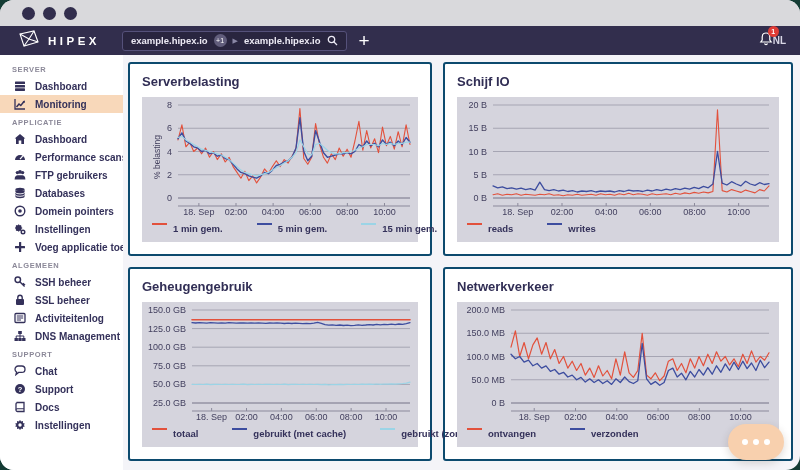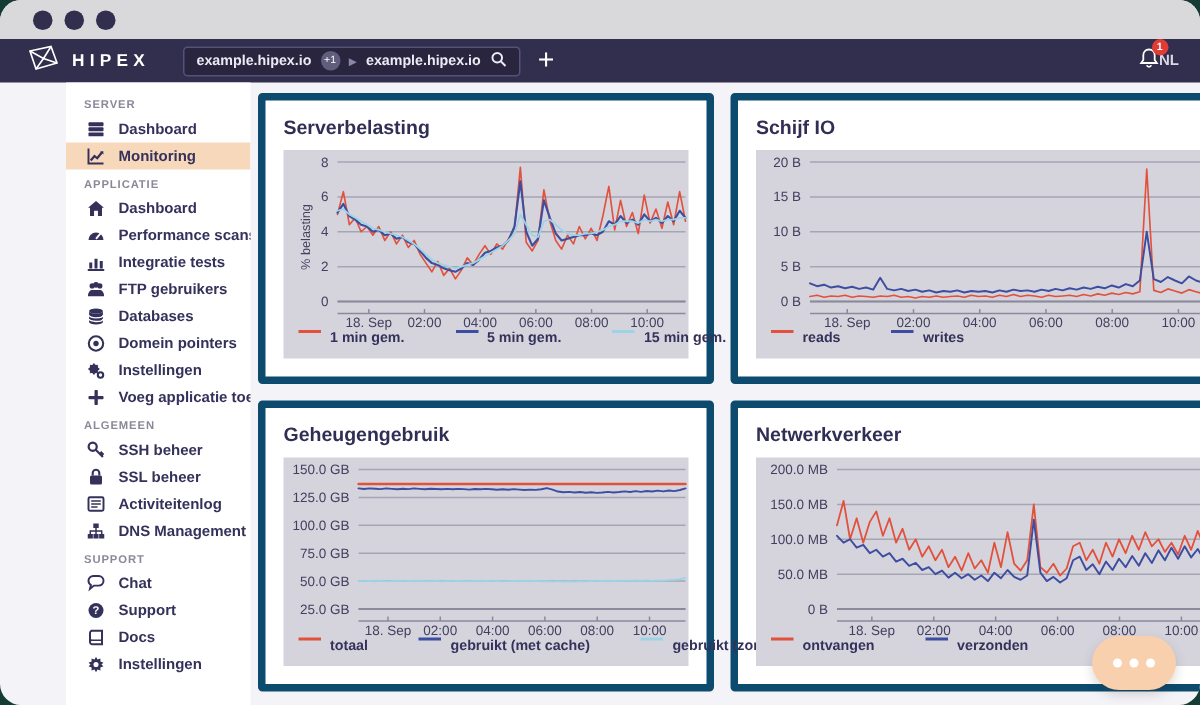--- a/index.html
+++ b/index.html
@@ -19,29 +19,29 @@
   .searchpill .site { color:#eceaf4; font-size:9.5px; font-weight:bold; }
   .pill-badge { width:13px; height:13px; border-radius:50%; background:#615d7c; color:#fff; font-size:7px; display:flex; align-items:center; justify-content:center; }
   .pill-arrow { color:#8a87a5; font-size:7px; }
   .plusbtn { color:#fff; font-size:19px; font-weight:300; margin-left:12px; line-height:1; cursor:pointer; }
   .topbar-right { margin-left:auto; display:flex; align-items:center; gap:0; }
   .bellwrap { position:relative; cursor:pointer; }
   .bellbadge { position:absolute; top:-5px; right:-6px; min-width:11px; height:11px; border-radius:6px; background:#e03c35; color:#fff; font-size:7px; font-weight:bold; display:flex; align-items:center; justify-content:center; }
   .locale { color:#d8d7e5; font-size:10px; font-weight:bold; cursor:pointer; }
 
   
-  .content { display:flex; height:415px;margin-left:44px; }
+  .content { display:flex; height:415px; }
   .sidebar { width:123px; background:#ffffff; padding-top:5px; flex-shrink:0; overflow:hidden; }
   .sec-label { font-size:7.5px; letter-spacing:0.6px; color:#8b8898; font-weight:bold; padding:5px 0 3px 12px; }
   .side-item { display:flex; align-items:center; gap:9px; padding:2.5px 0 2.5px 14px; height:18px; color:#34315a; font-size:10px; font-weight:600; cursor:pointer; white-space:nowrap; }
   .side-item.active { background:#f8d8ba; }
   .side-item svg { flex-shrink:0; }
 
   .main { flex:1; padding:7px 9px 0 5px; display:grid; grid-template-columns:304px 1fr; grid-template-rows:194px 194px; gap:11px; align-content:start; }
-  .card { background:#ffffff; border:5px solid #0c4a6e; border-radius:3px; padding:10px 12px 12px 12px; display:flex; flex-direction:column; }
+  .card { background:#ffffff; border:2px solid #0c4a6e; border-radius:3px; padding:10px 12px 12px 12px; display:flex; flex-direction:column; }
   .card h2 { color:#312e55; font-size:13px; font-weight:bold; margin-bottom:8px; }
   .chart-panel { position:relative; background:#d5d4dd; flex:1; min-height:0; }
   .legend { position:absolute; left:10px; right:4px; bottom:2px; height:24px; display:flex; align-items:center; gap:34px; }
   .legend-item { display:flex; align-items:flex-start; gap:6px; cursor:pointer; }
   .legend-swatch { width:15px; height:2px; }
   .legend-label { color:#34315a; font-size:9.5px; font-weight:bold; white-space:nowrap; }
   .ylabel { position:absolute; left:-7px; top:38%; transform:rotate(-90deg); font-size:8.5px; color:#44415f; }
 
   .chatbtn { position:absolute; right:16px; bottom:10px; width:56px; height:36px; background:#f8d0ae; border-radius:18px; display:flex; align-items:center; justify-content:center; gap:5px; box-shadow:0 3px 8px rgba(60,40,20,.18); cursor:pointer; }
   .chatbtn i { width:6px; height:6px; border-radius:50%; background:#ffffff; }
@@ -120,29 +120,20 @@
             <path d="M6 1 L11.3 5.5 L10 5.5 L10 11 L7.3 11 L7.3 7.5 L4.7 7.5 L4.7 11 L2 11 L2 5.5 L0.7 5.5 Z"></path>
           </svg>
           <span>Dashboard</span>
         </div>
         <div class="side-item">
           <svg width="12" height="12" viewBox="0 0 12 12" fill="#34315a">
             <path d="M1 9 A5 5 0 0 1 11 9 Z"></path>
             <line x1="6" y1="8.2" x2="9" y2="4.6" stroke="#fff" stroke-width="1.2"></line>
           </svg>
           <span>Performance scans</span>
-        </div>
-        <div class="side-item">
-          <svg width="12" height="12" viewBox="0 0 12 12" fill="#34315a">
-            <rect x="1.5" y="6" width="2" height="4"></rect>
-            <rect x="5" y="3.5" width="2" height="6.5"></rect>
-            <rect x="8.5" y="5" width="2" height="5"></rect>
-            <line x1="0.5" y1="11" x2="11.5" y2="11" stroke="#34315a" stroke-width="1.2"></line>
-          </svg>
-          <span>Integratie tests</span>
         </div>
         <div class="side-item">
           <svg width="12" height="12" viewBox="0 0 12 12" fill="#34315a">
             <circle cx="3.4" cy="3.6" r="1.7"></circle>
             <circle cx="8.6" cy="3.6" r="1.7"></circle>
             <circle cx="6" cy="2.9" r="1.9"></circle>
             <path d="M.6 10.5 C.6 7.6 2.2 6.3 3.6 6.3 L8.4 6.3 C9.8 6.3 11.4 7.6 11.4 10.5 Z"></path>
           </svg>
           <span>FTP gebruikers</span>
         </div>

